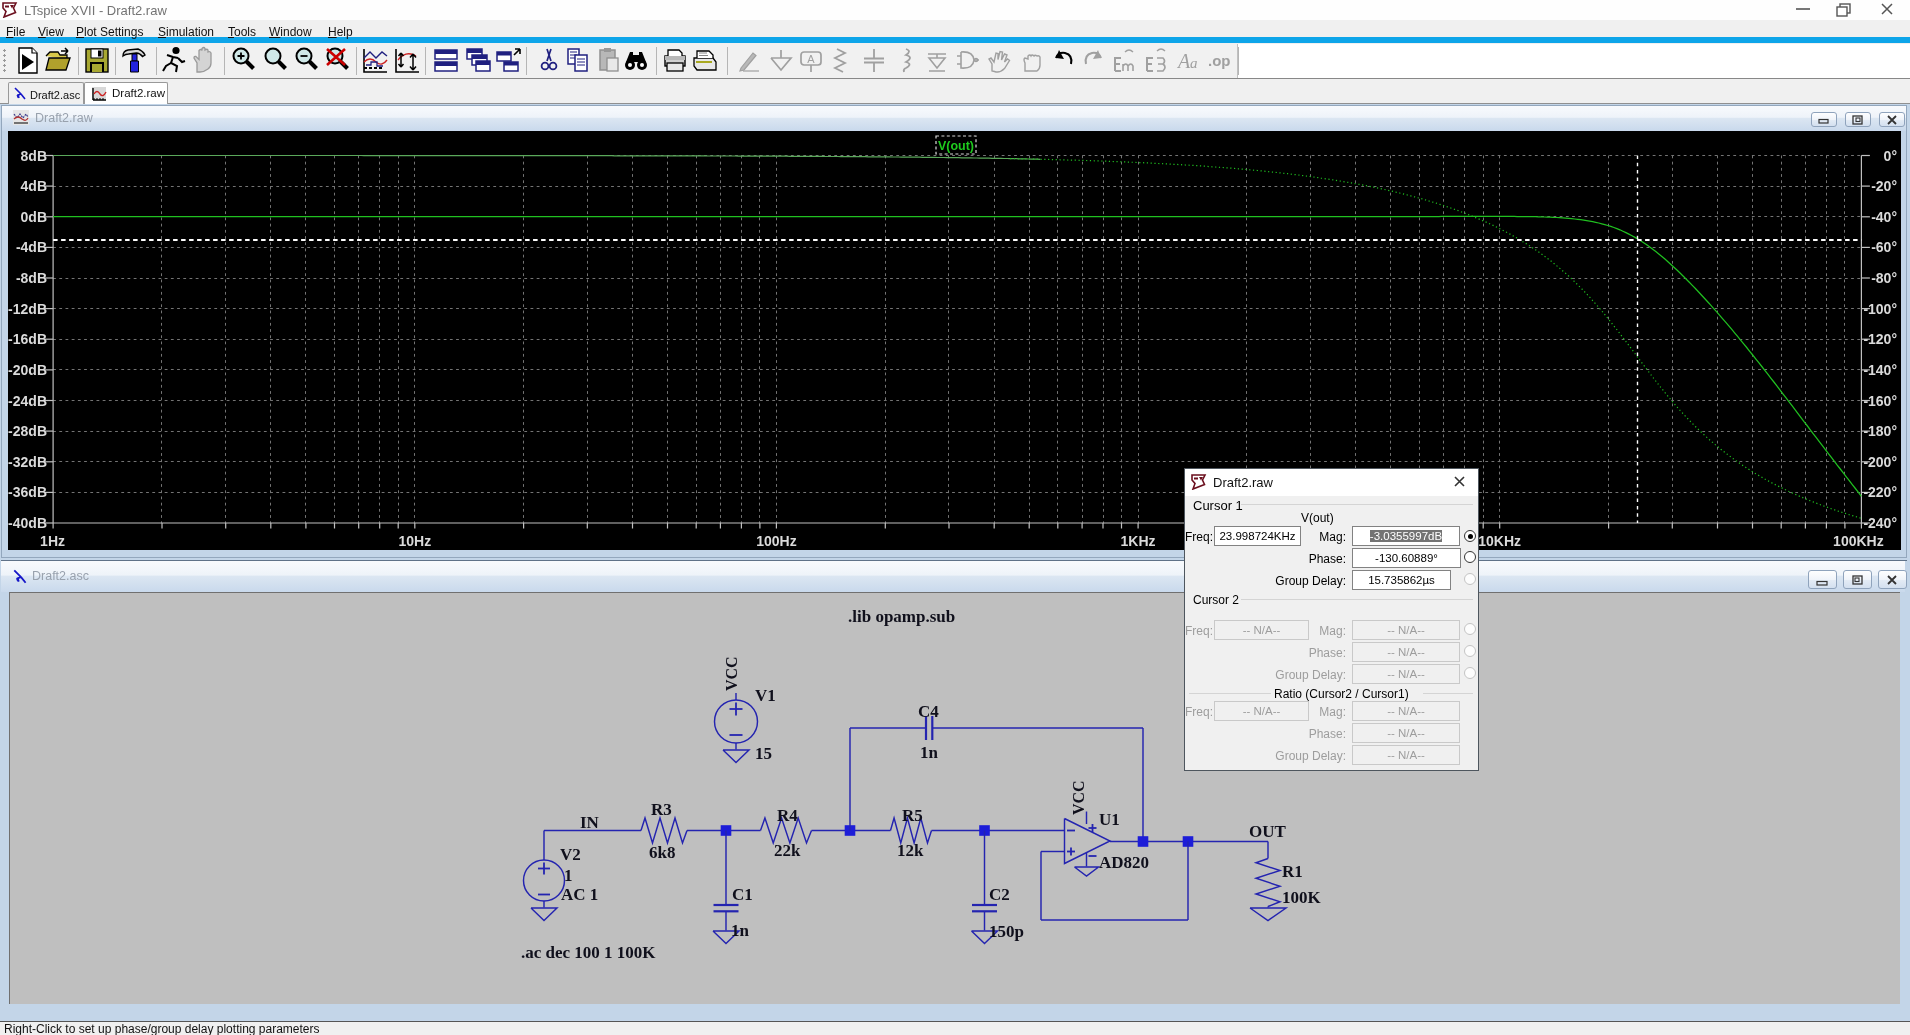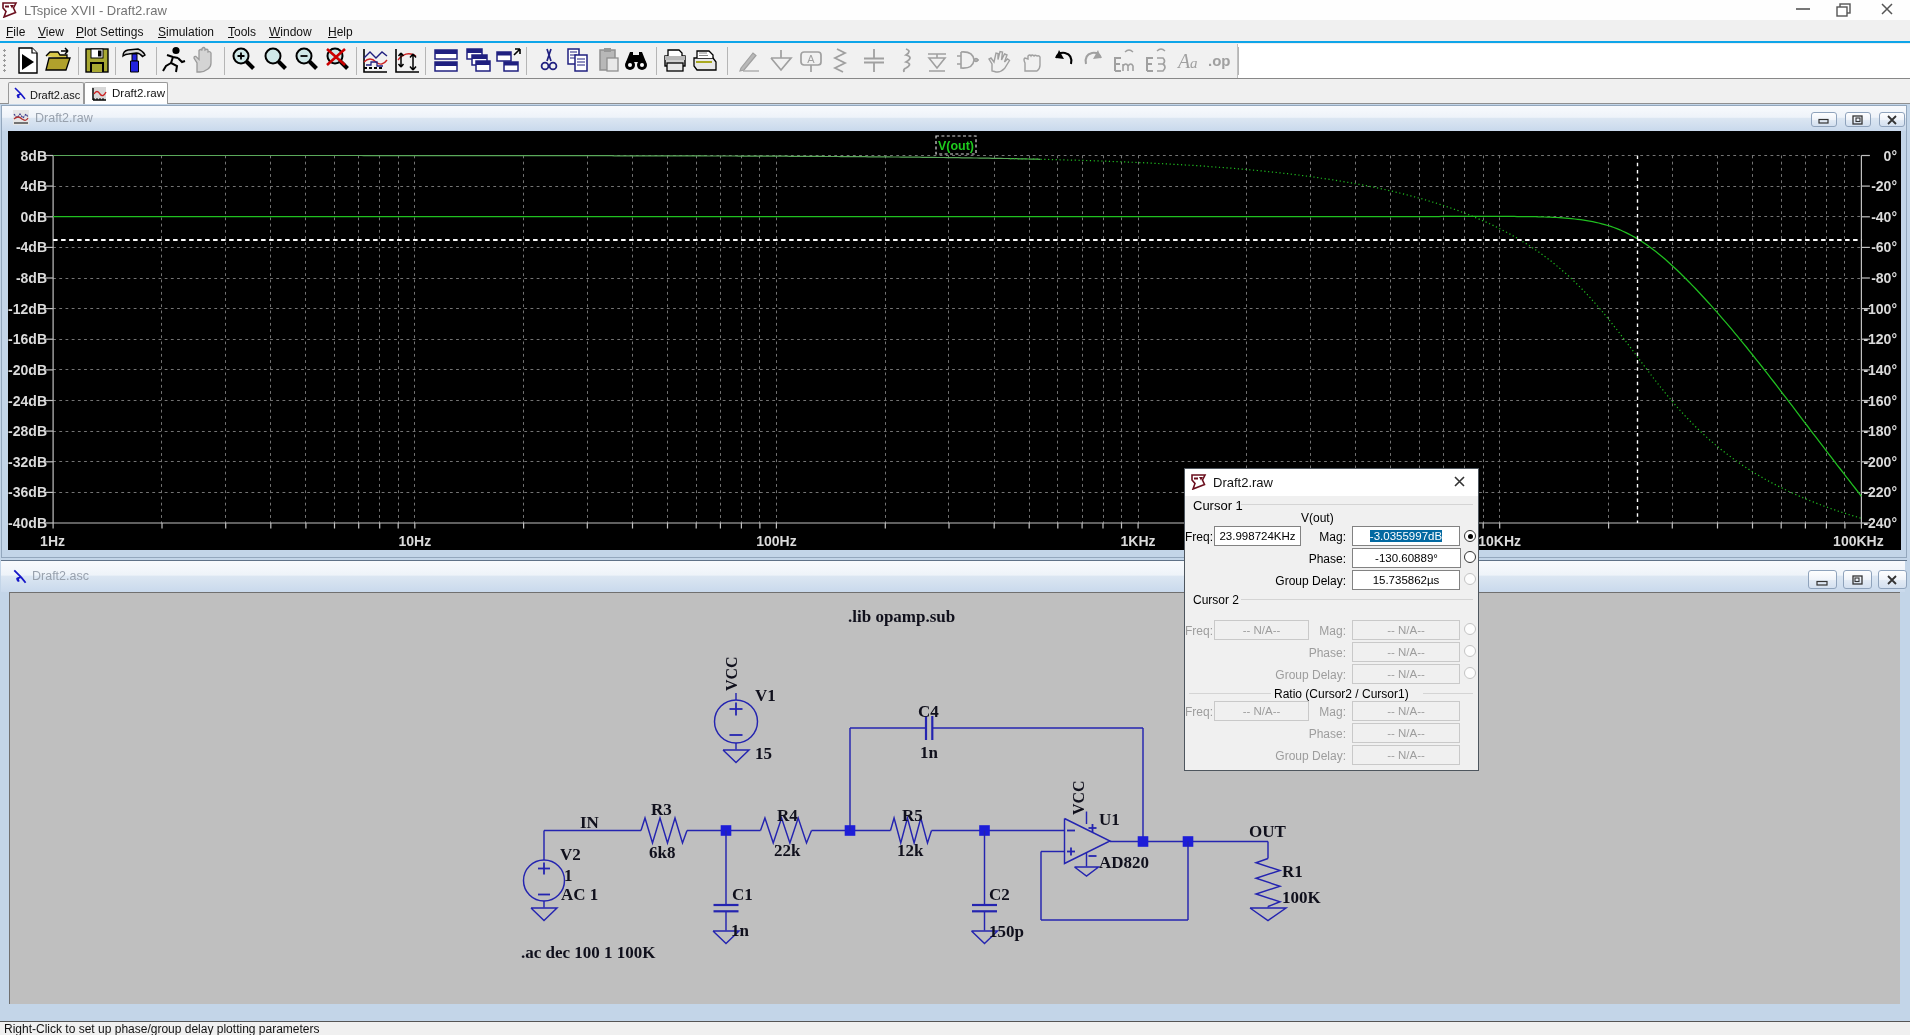--- a/index.html
+++ b/index.html
@@ -1,17 +1,17 @@
 <!DOCTYPE html>
 <html><head><meta charset="utf-8"><style>
 * { margin:0; padding:0; box-sizing:border-box; }
 html,body { width:1910px; height:1035px; overflow:hidden; font-family:"Liberation Sans",sans-serif; background:#f0f0f0; }
 #titlebar { position:absolute; left:0; top:0; width:1910px; height:20px; background:#fefefe; }
 #titlebar .t { position:absolute; left:24px; top:3px; font-size:13px; color:#737373; }
-#menubar { position:absolute; left:0; top:20px; width:1910px; height:23px; background:#f0f0f0; border-bottom:2px solid #0ea5e9; }
+#menubar { position:absolute; left:0; top:20px; width:1910px; height:23px; background:#f0f0f0; border-bottom:6px solid #0ea5e9; }
 #menubar span { position:absolute; top:5px; font-size:12px; color:#111; }
 #toolbar { position:absolute; left:0; top:44px; width:1910px; height:35px; background:#ffffff; border-bottom:1px solid #888; }
 #toolbar .band { position:absolute; left:0; top:0; width:1238px; height:34px; background:#f1f1f1; border-right:1px solid #c0c0c0; }
 .tbi { position:absolute; top:2px; }
 .tsep { position:absolute; top:3px; width:1px; height:28px; background:#b5b5b5; }
 .dots { position:absolute; left:3px; top:4px; width:3px; height:26px;
   background-image:radial-gradient(circle,#999 1px,transparent 1.2px); background-size:3px 5px; }
 #tabbar { position:absolute; left:0; top:80px; width:1910px; height:24px; background:#f0f0f0; border-bottom:1px solid #909090; }
 .tab { position:absolute; top:2px; height:22px; font-size:12px; color:#111; border:1px solid #999; border-bottom:none; border-radius:2px 2px 0 0; }
 #mdi { position:absolute; left:0; top:104px; width:1910px; height:918px; background:#c3d5e8; }
@@ -612,29 +612,29 @@
    <svg style="position:absolute;left:268px;top:6px" width="14" height="14">
         <path d="M2 2 l9 9 m0-9 l-9 9" stroke="#333" stroke-width="1.6"></path>
       </svg>
  </div>
  <span class="lbl" style="left:8px;top:29px;font-size:13px">Cursor 1</span>
  <div class="grpline" style="left:56px;top:35px;width:232px"></div>
  <span class="lbl" style="left:116px;top:42px">V(out)</span>
  <span class="lbl" style="left:0px;top:61px;width:27px">Freq:</span>
  <div class="fld" style="left:29px;top:57px;width:87px">23.998724KHz</div>
  <span class="lbl" style="left:120px;top:61px;width:41px">Mag:</span>
- <div class="fld" style="left:167px;top:57px;width:108px"><span style="background:#0369a1;color:#fff">-3.0355997dB</span></div>
+ <div class="fld" style="left:167px;top:57px;width:108px"><span style="background:#737373;color:#fff">-3.0355997dB</span></div>
  <div class="radio" style="left:279px;top:61px">
       <div style="position:absolute;left:2.5px;top:2.5px;width:5px;height:5px;border-radius:50%;background:#000"></div>
     </div>
  <span class="lbl" style="left:110px;top:83px;width:51px">Phase:</span>
  <div class="fld" style="left:167px;top:79px;width:109px">-130.60889°</div>
  <div class="radio" style="left:279px;top:82px"></div>
  <span class="lbl" style="left:80px;top:105px;width:81px">Group Delay:</span>
- <div class="fld" style="left:167px;top:101px;width:108px">15.735862µs</div>
+ <div class="fld" style="left:167px;top:101px;width:99px">15.735862µs</div>
  <div class="radg" style="left:279px;top:104px"></div>
  <span class="lbl" style="left:8px;top:124px;font-size:12px">Cursor 2</span>
  <div class="grpline" style="left:56px;top:130px;width:232px"></div>
  <span class="lblg" style="left:0px;top:155px;width:27px">Freq:</span>
  <div class="fldg" style="left:29px;top:151px;width:95px">-- N/A--</div>
  <span class="lblg" style="left:120px;top:155px;width:41px">Mag:</span>
  <div class="fldg" style="left:167px;top:151px;width:108px">-- N/A--</div>
  <div class="radg" style="left:279px;top:154px"></div>
  <span class="lblg" style="left:110px;top:177px;width:51px">Phase:</span>
  <div class="fldg" style="left:167px;top:173px;width:108px">-- N/A--</div>

